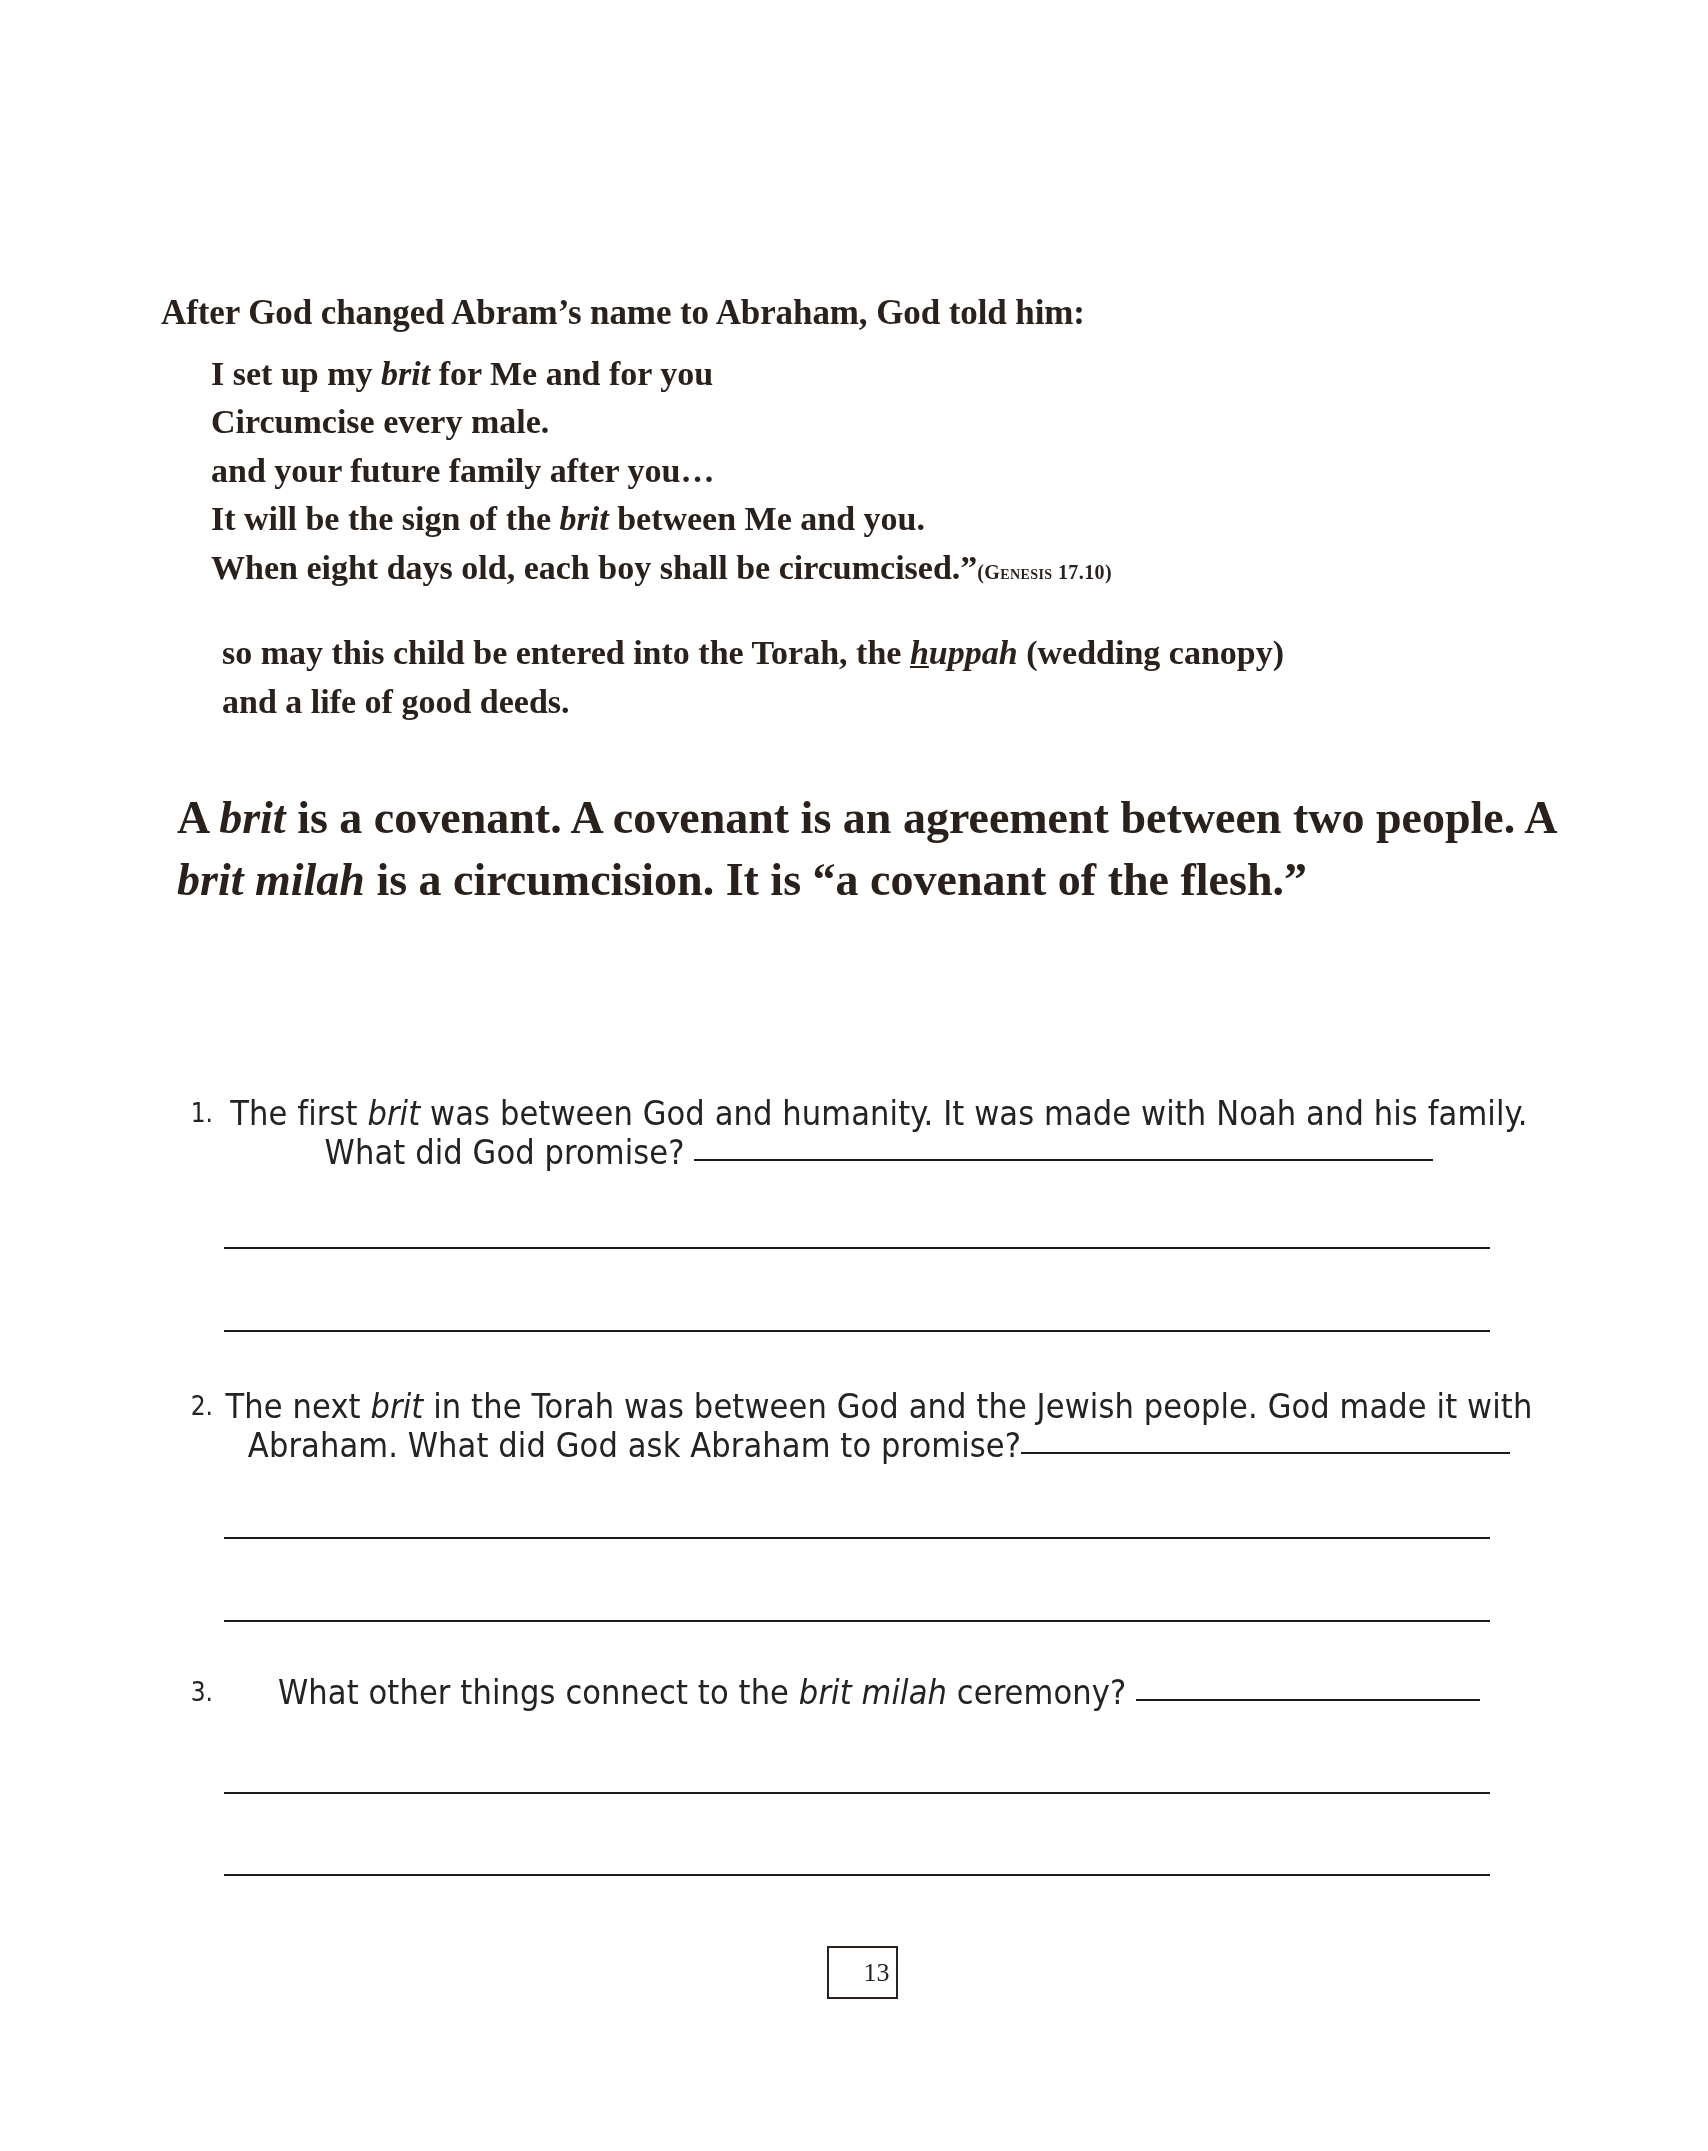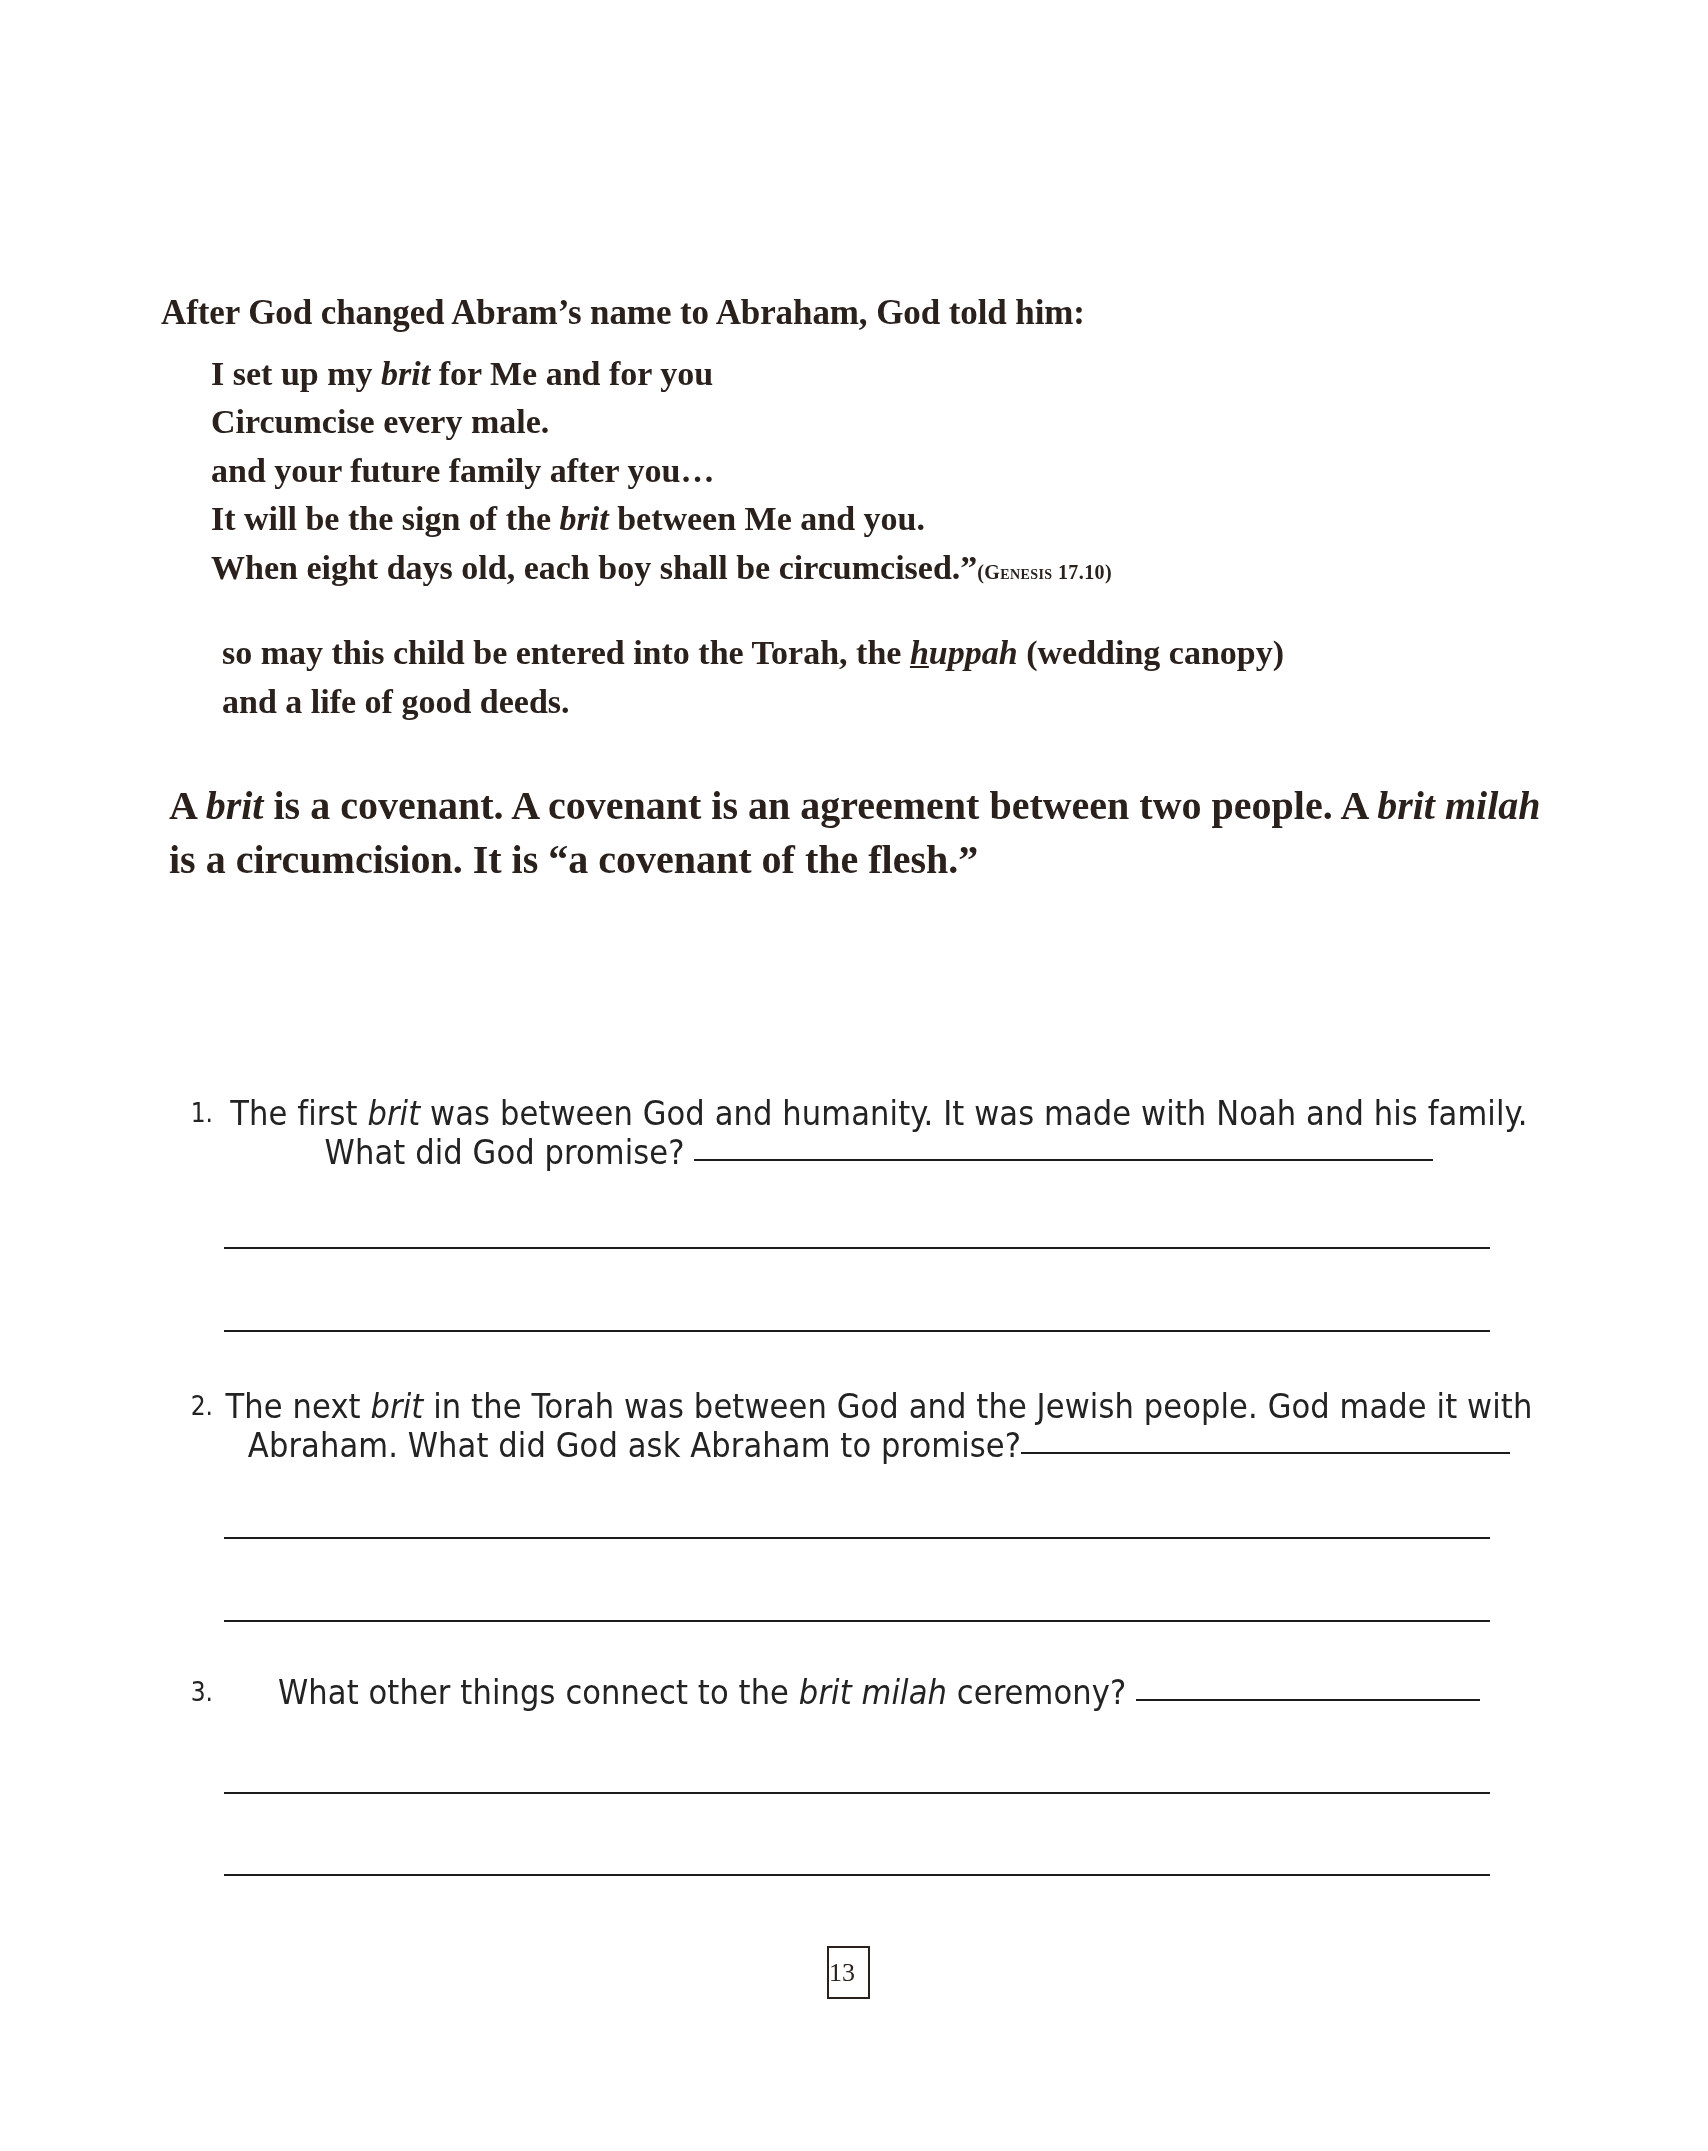--- a/index.html
+++ b/index.html
@@ -58,23 +58,23 @@
   }
 
   .cite {
     font-size: 20px;
     letter-spacing: 0.4px;
     font-variant: small-caps;
     white-space: nowrap;
   }
 
   .para {
-    font-size: 40px;
+    font-size: 46px;
     line-height: 1.33;
-    margin: 8px;
+    margin: 16px;
   }
 
   em, .ital { font-style: italic; }
 
   .underh {
     font-style: italic;
     text-decoration: underline;
     text-decoration-thickness: 1.8px;
     text-underline-offset: 1.8px;
   }
@@ -134,21 +134,22 @@
   
   .folio {
     position: absolute;
     left: 827px;
     top: 1946px;
     width: 39px;
     height: 49px;
     border: 2.6px solid #2b211c;
     display: flex;
     align-items: center;
-    justify-content: flex-start;
+    justify-content: center;
+    padding-left: 28px;
   }
   .folio span {
     font-size: 26px;
     line-height: 1;
     font-family: "Liberation Serif", "DejaVu Serif", serif;
     color: #2b211c;
   }
 </style>
 </head>
 <body>

